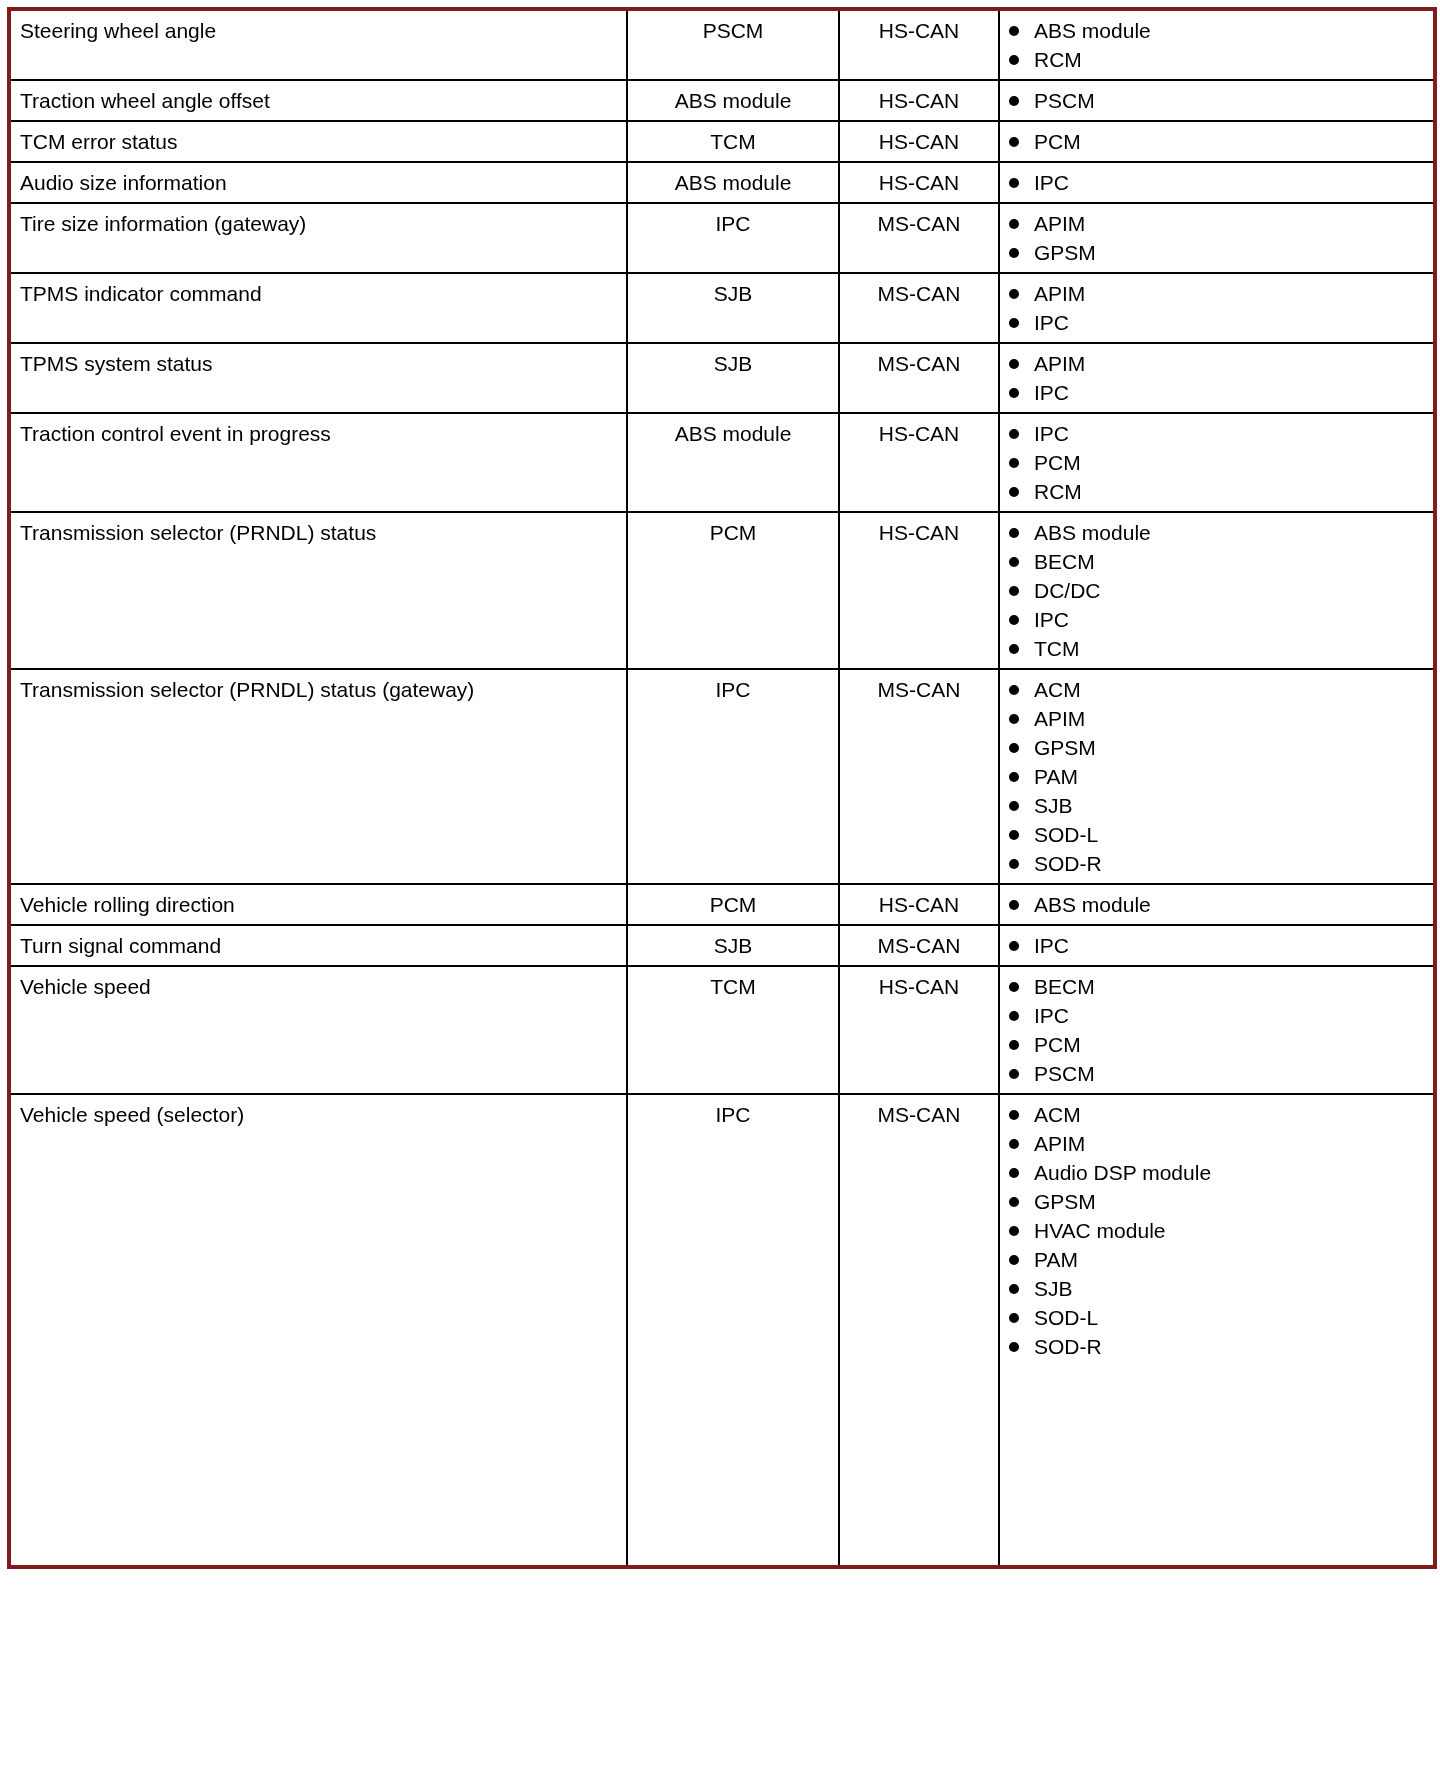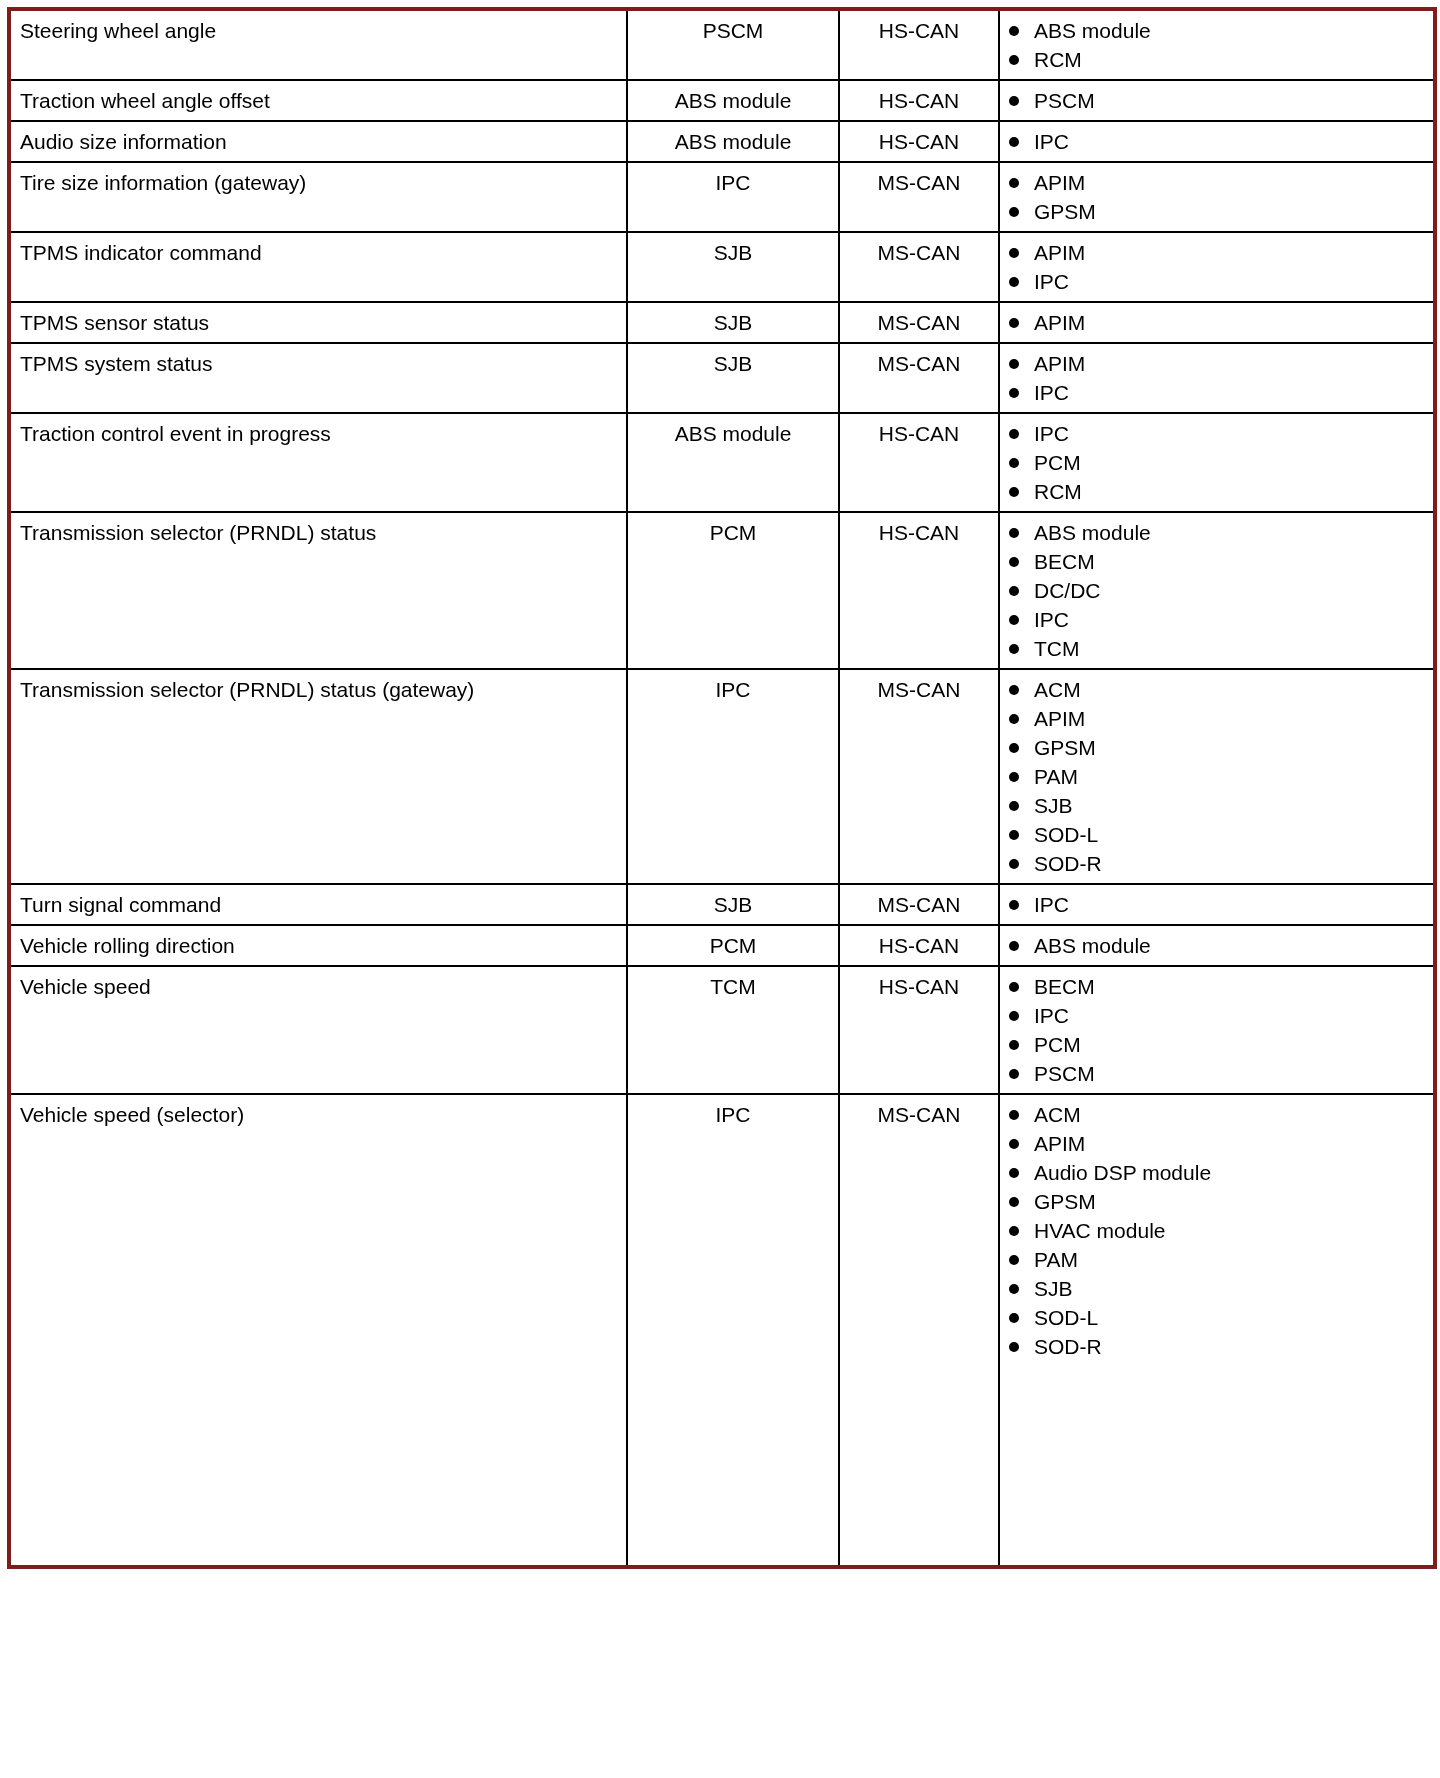--- a/index.html
+++ b/index.html
@@ -81,20 +81,31 @@
         <td class="center">ABS module</td>
         <td class="center">HS-CAN</td>
         <td class="receivers">
           <div class="bullet-line">
             <span class="dot"></span>
             <span>PSCM</span>
           </div>
         </td>
       </tr>
       <tr>
+        <td>TCM error status</td>
+        <td class="center">TCM</td>
+        <td class="center">HS-CAN</td>
+        <td class="receivers">
+          <div class="bullet-line">
+            <span class="dot"></span>
+            <span>PCM</span>
+          </div>
+        </td>
+      </tr>
+      <tr>
         <td>Audio size information</td>
         <td class="center">ABS module</td>
         <td class="center">HS-CAN</td>
         <td class="receivers">
           <div class="bullet-line">
             <span class="dot"></span>
             <span>IPC</span>
           </div>
         </td>
       </tr>
@@ -122,31 +133,20 @@
             <span class="dot"></span>
             <span>APIM</span>
           </div>
           <div class="bullet-line">
             <span class="dot"></span>
             <span>IPC</span>
           </div>
         </td>
       </tr>
       <tr>
-        <td>TPMS sensor status</td>
-        <td class="center">SJB</td>
-        <td class="center">MS-CAN</td>
-        <td class="receivers">
-          <div class="bullet-line">
-            <span class="dot"></span>
-            <span>APIM</span>
-          </div>
-        </td>
-      </tr>
-      <tr>
         <td>TPMS system status</td>
         <td class="center">SJB</td>
         <td class="center">MS-CAN</td>
         <td class="receivers">
           <div class="bullet-line">
             <span class="dot"></span>
             <span>APIM</span>
           </div>
           <div class="bullet-line">
             <span class="dot"></span>
@@ -229,38 +229,38 @@
             <span class="dot"></span>
             <span>SOD-L</span>
           </div>
           <div class="bullet-line">
             <span class="dot"></span>
             <span>SOD-R</span>
           </div>
         </td>
       </tr>
       <tr>
+        <td>Vehicle rolling direction</td>
+        <td class="center">PCM</td>
+        <td class="center">HS-CAN</td>
+        <td class="receivers">
+          <div class="bullet-line">
+            <span class="dot"></span>
+            <span>ABS module</span>
+          </div>
+        </td>
+      </tr>
+      <tr>
         <td>Turn signal command</td>
         <td class="center">SJB</td>
         <td class="center">MS-CAN</td>
         <td class="receivers">
           <div class="bullet-line">
             <span class="dot"></span>
             <span>IPC</span>
-          </div>
-        </td>
-      </tr>
-      <tr>
-        <td>Vehicle rolling direction</td>
-        <td class="center">PCM</td>
-        <td class="center">HS-CAN</td>
-        <td class="receivers">
-          <div class="bullet-line">
-            <span class="dot"></span>
-            <span>ABS module</span>
           </div>
         </td>
       </tr>
       <tr>
         <td>Vehicle speed</td>
         <td class="center">TCM</td>
         <td class="center">HS-CAN</td>
         <td class="receivers">
           <div class="bullet-line">
             <span class="dot"></span>

